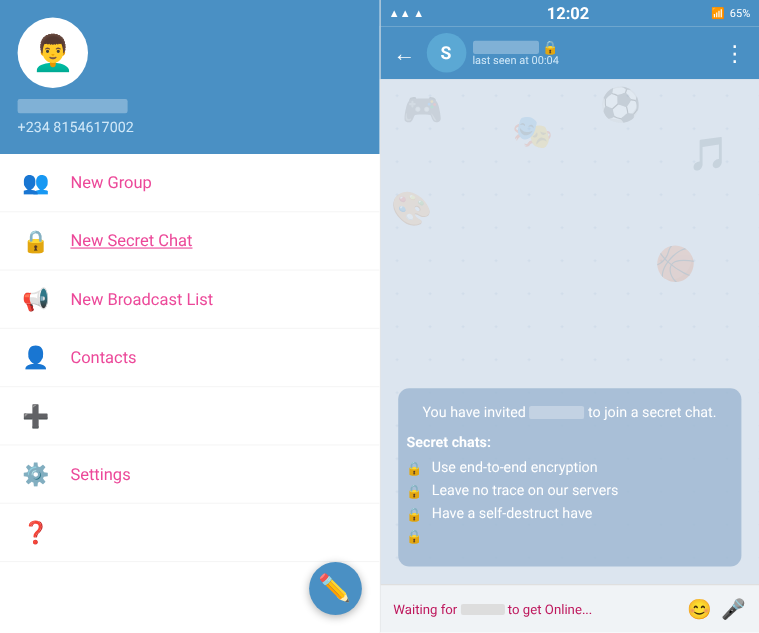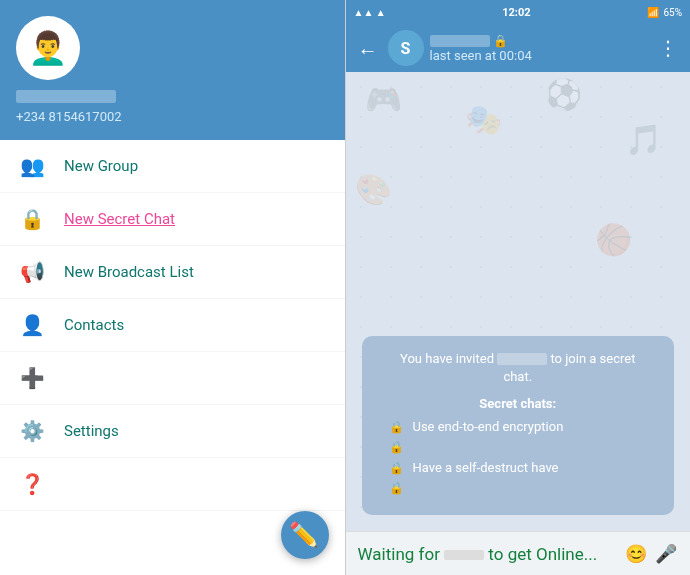--- a/index.html
+++ b/index.html
@@ -161,21 +161,21 @@
       border-bottom: 1px solid #f5f5f5;
     }
     .menu-icon {
       font-size: 20px;
       color: #888;
       width: 24px;
       text-align: center;
     }
     .menu-label {
       font-size: 15px;
-      color: #0f766e;
+      color: #ec4899;
     }
     .menu-item.active .menu-label {
       color: #ec4899;
       text-decoration: underline;
     }
     .menu-item.active .menu-icon {
       color: #4a90c4;
     }
 
     
@@ -213,21 +213,21 @@
       background: #4a90c4;
       display: flex;
       align-items: center;
       justify-content: space-between;
       padding: 0 8px;
       font-size: 11px;
       color: #fff;
     }
     .status-bar-right .time {
       font-weight: bold;
-      font-size: 11px;
+      font-size: 15px;
     }
 
     
     .chat-toolbar {
       height: 48px;
       background: #4a90c4;
       display: flex;
       align-items: center;
       padding: 0 8px;
       gap: 6px;
@@ -270,21 +270,21 @@
       width: 60px;
       height: 12px;
       border-radius: 2px;
     }
     .lock-icon-small {
       color: #fff;
       font-size: 12px;
     }
     .toolbar-status {
       color: #d0e8f8;
-      font-size: 13px;
+      font-size: 10px;
     }
     .toolbar-more {
       color: #fff;
       font-size: 20px;
       cursor: pointer;
       padding: 4px;
     }
 
     
     .chat-body {
@@ -318,36 +318,35 @@
       position: absolute;
     }
 
     
     .secret-chat-bubble {
       position: relative;
       z-index: 1;
       margin: 16px;
       background: rgba(160, 185, 210, 0.85);
       border-radius: 10px;
-      padding: 14px 28px;
+      padding: 14px 8px;
       color: #fff;
     }
     .secret-bubble-title {
       font-size: 13px;
       text-align: center;
       margin-bottom: 10px;
       line-height: 1.4;
       color: #fff;
     }
     .secret-bubble-subtitle {
       font-size: 13px;
       font-weight: bold;
       margin-bottom: 8px;
       color: #fff;
-      text-align: center;
     }
     .secret-feature {
       display: flex;
       align-items: center;
       gap: 8px;
       margin-bottom: 6px;
       font-size: 13px;
       color: #fff;
     }
     .secret-lock {
@@ -362,22 +361,22 @@
       background: #f0f3f6;
       display: flex;
       align-items: center;
       padding: 0 12px;
       border-top: 1px solid #ddd;
       gap: 8px;
       z-index: 1;
     }
     .waiting-text {
       flex: 1;
-      font-size: 17px;
-      color: #15803d;
+      font-size: 12px;
+      color: #be185d;
     }
     .bottom-icons {
       display: flex;
       gap: 8px;
       color: #999;
       font-size: 18px;
     }
 
     
     .panel-divider {
@@ -509,20 +508,21 @@
         <span style="background:rgba(255,255,255,0.3);display:inline-block;width:50px;height:12px;border-radius:2px;vertical-align:middle;"></span>
         <span> to join a secret chat.</span>
       </div>
       <div class="secret-bubble-subtitle">Secret chats:</div>
       <div class="secret-feature">
         <span class="secret-lock">🔒</span>
         <span>Use end-to-end encryption</span>
       </div>
       <div class="secret-feature">
         <span class="secret-lock">🔒</span>
+        <span>Leave no trace on our servers</span>
       </div>
       <div class="secret-feature">
         <span class="secret-lock">🔒</span>
         <span>Have a self-destruct have</span>
       </div>
       <div class="secret-feature">
         <span class="secret-lock">🔒</span>
       </div>
     </div>
   </div>

